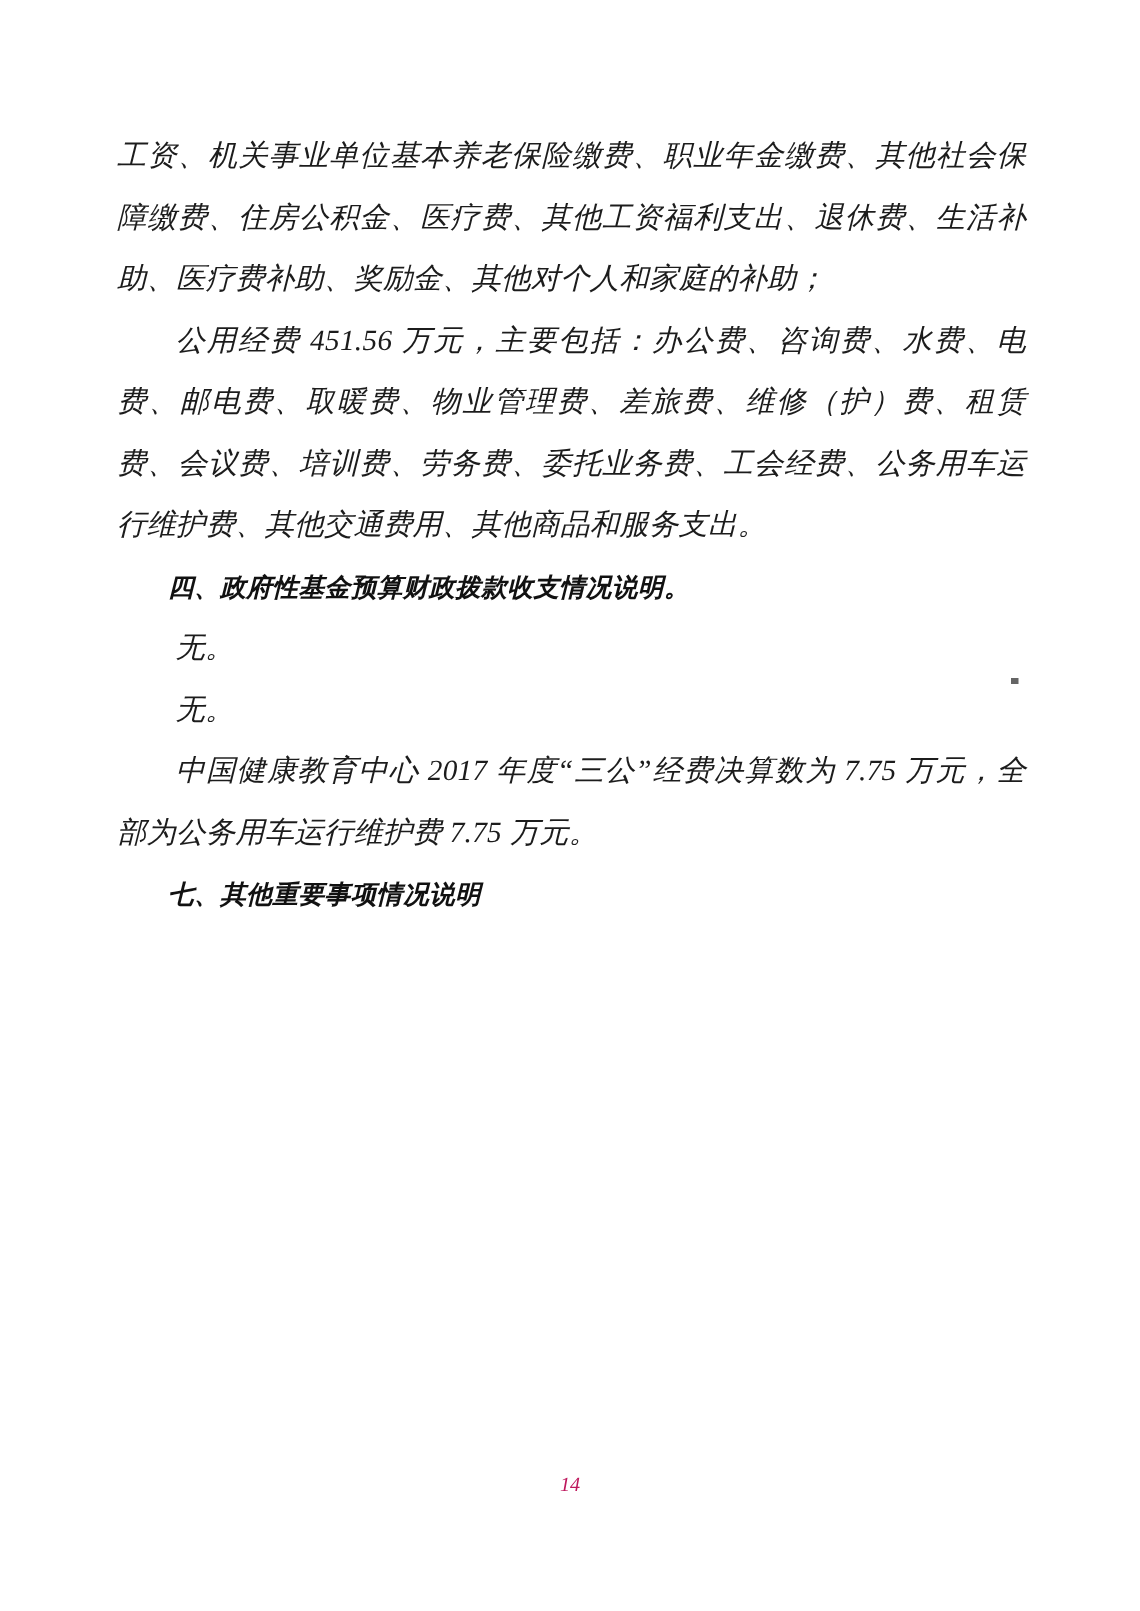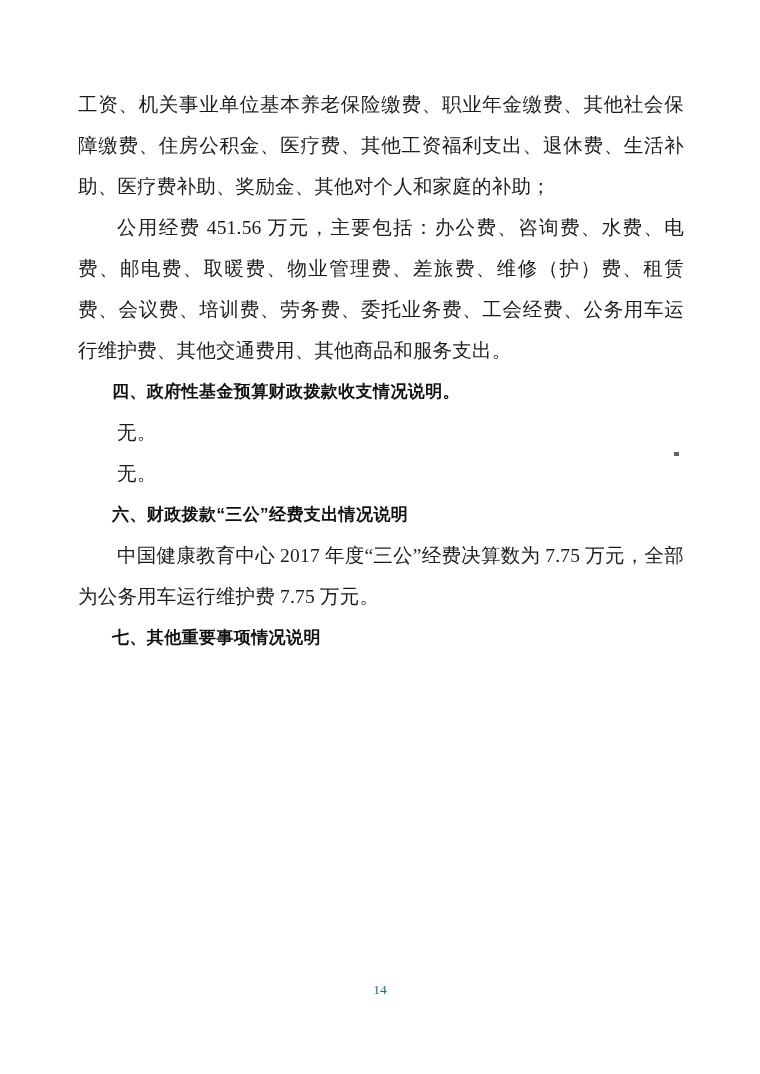--- a/index.html
+++ b/index.html
@@ -6,20 +6,21 @@
     margin: 0;
     padding: 0;
     background: #ffffff;
   }
   .page {
     position: relative;
     width: 760px;
     height: 1074px;
     background: #ffffff;
     overflow: hidden;
+    font-style: italic;
   }
   .content {
     position: absolute;
     left: 78px;
     top: 84px;
     width: 606px;
     font-family: "Liberation Serif", "DejaVu Serif", serif;
     font-size: 19.5px;
     line-height: 41px;
     color: #1c1c1c;
@@ -45,21 +46,21 @@
     letter-spacing: 0.4px;
   }
   .footer {
     position: absolute;
     left: 0;
     right: 0;
     top: 982px;
     text-align: center;
     font-family: "Liberation Serif", "DejaVu Serif", serif;
     font-size: 13.5px;
-    color: #0f766e;
+    color: #be185d;
   }
   .artifact-dot {
     position: absolute;
     left: 674px;
     top: 452px;
     width: 5px;
     height: 4px;
     background: #4a4a4a;
     opacity: 0.85;
   }
@@ -67,21 +68,20 @@
 </head>
 <body>
 
 <div class="page">
   <main class="content">
     <p class="para">工资、机关事业单位基本养老保险缴费、职业年金缴费、其他社会保障缴费、住房公积金、医疗费、其他工资福利支出、退休费、生活补助、医疗费补助、奖励金、其他对个人和家庭的补助；</p>
     <p class="para para-indent">公用经费 451.56 万元，主要包括：办公费、咨询费、水费、电费、邮电费、取暖费、物业管理费、差旅费、维修（护）费、租赁费、会议费、培训费、劳务费、委托业务费、工会经费、公务用车运行维护费、其他交通费用、其他商品和服务支出。</p>
     <h2 class="section-heading">四、政府性基金预算财政拨款收支情况说明。</h2>
     <p class="para para-indent">无。</p>
     <p class="para para-indent">无。</p>
-    <h2 class="section-heading">六、财政拨款“三公”经费支出情况说明</h2>
     <p class="para para-indent">中国健康教育中心 2017 年度“三公”经费决算数为 7.75 万元，全部为公务用车运行维护费 7.75 万元。</p>
     <h2 class="section-heading">七、其他重要事项情况说明</h2>
   </main>
 
   <div class="artifact-dot"></div>
 
   <footer class="footer">
     <span>14</span>
   </footer>
 </div>

